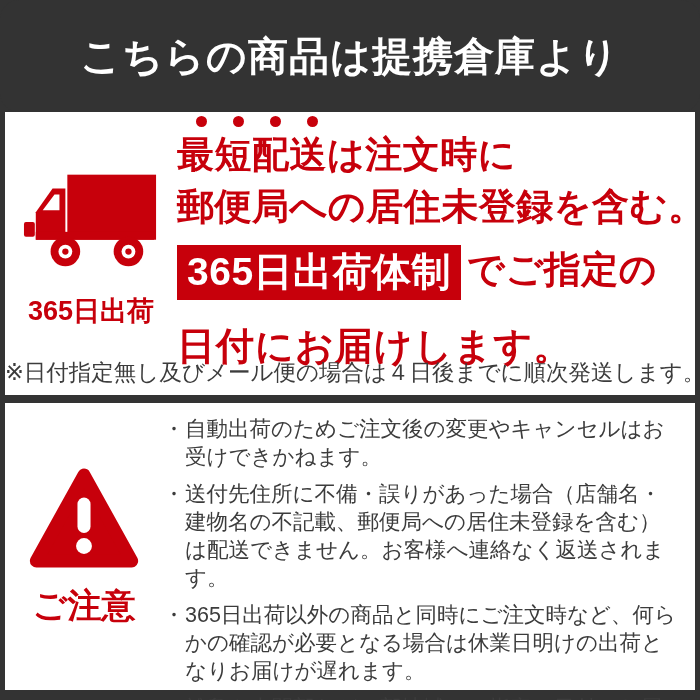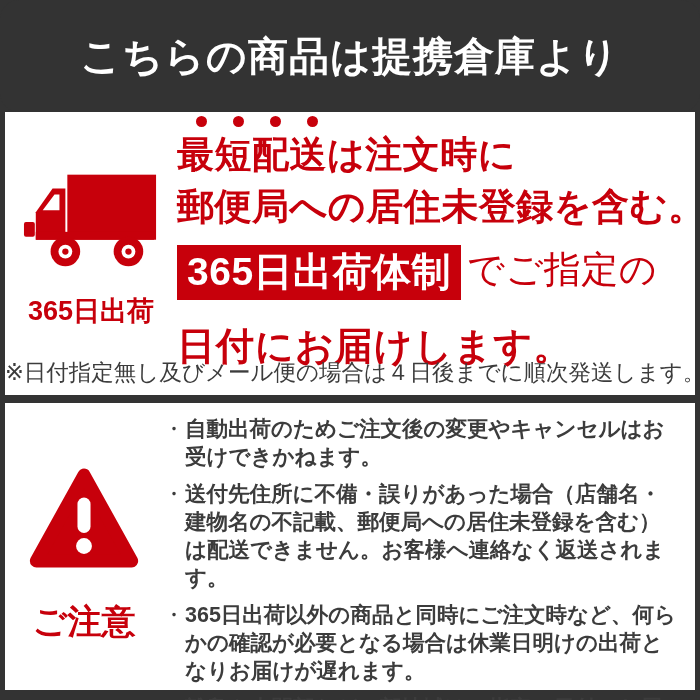--- a/index.html
+++ b/index.html
@@ -49,51 +49,51 @@
     color:#c7000b;font-weight:bold;font-size:37px;line-height:52px;
     letter-spacing:0.5px;white-space:nowrap;
   }
   .highlight-line{margin-top:12px;white-space:nowrap;display:flex;align-items:flex-start;}
   .highlight-chip{
     display:inline-block;background:#c7000b;color:#ffffff;
     font-weight:bold;font-size:39px;line-height:39px;
     padding:7px 10px 9px 10px;letter-spacing:0.5px;
   }
   .highlight-suffix{
-    color:#c7000b;font-weight:normal;font-size:37px;margin-left:6px;letter-spacing:0.5px;
+    color:#c7000b;font-weight:bold;font-size:37px;margin-left:6px;letter-spacing:0.5px;
   }
   .ship-heading-last{
     color:#c7000b;font-weight:bold;font-size:38px;line-height:44px;
     margin-top:24px;letter-spacing:1px;white-space:nowrap;
   }
   .ship-note{
     position:absolute;left:0;right:0;bottom:7px;
     text-align:center;color:#3c3c3c;font-size:22.5px;white-space:nowrap;
   }
 
   
   .caution-left{
     width:158px;flex:0 0 158px;
     display:flex;flex-direction:column;align-items:center;
     padding-top:62px;box-sizing:border-box;
   }
   .caution-label{
-    color:#c7000b;font-weight:bold;font-size:34px;margin-top:24px;white-space:nowrap;
+    color:#c7000b;font-weight:bold;font-size:34px;margin-top:8px;white-space:nowrap;
   }
   .caution-right{
     flex:1;box-sizing:border-box;
     padding:12px 14px 0 0;
     display:flex;flex-direction:column;gap:9px;
   }
   .bullet-item{
     display:flex;align-items:flex-start;
     color:#3c3c3c;font-size:21.5px;line-height:28px;
   }
   .bullet-marker{flex:0 0 22px;width:22px;}
-  .bullet-text{flex:1;font-weight:bold;}
+  .bullet-text{flex:1;}
 </style>
 </head>
 <body>
 
 <div class="page">
 
   <div class="banner">
     <div>こちらの商品は提携倉庫より</div>
   </div>
 

